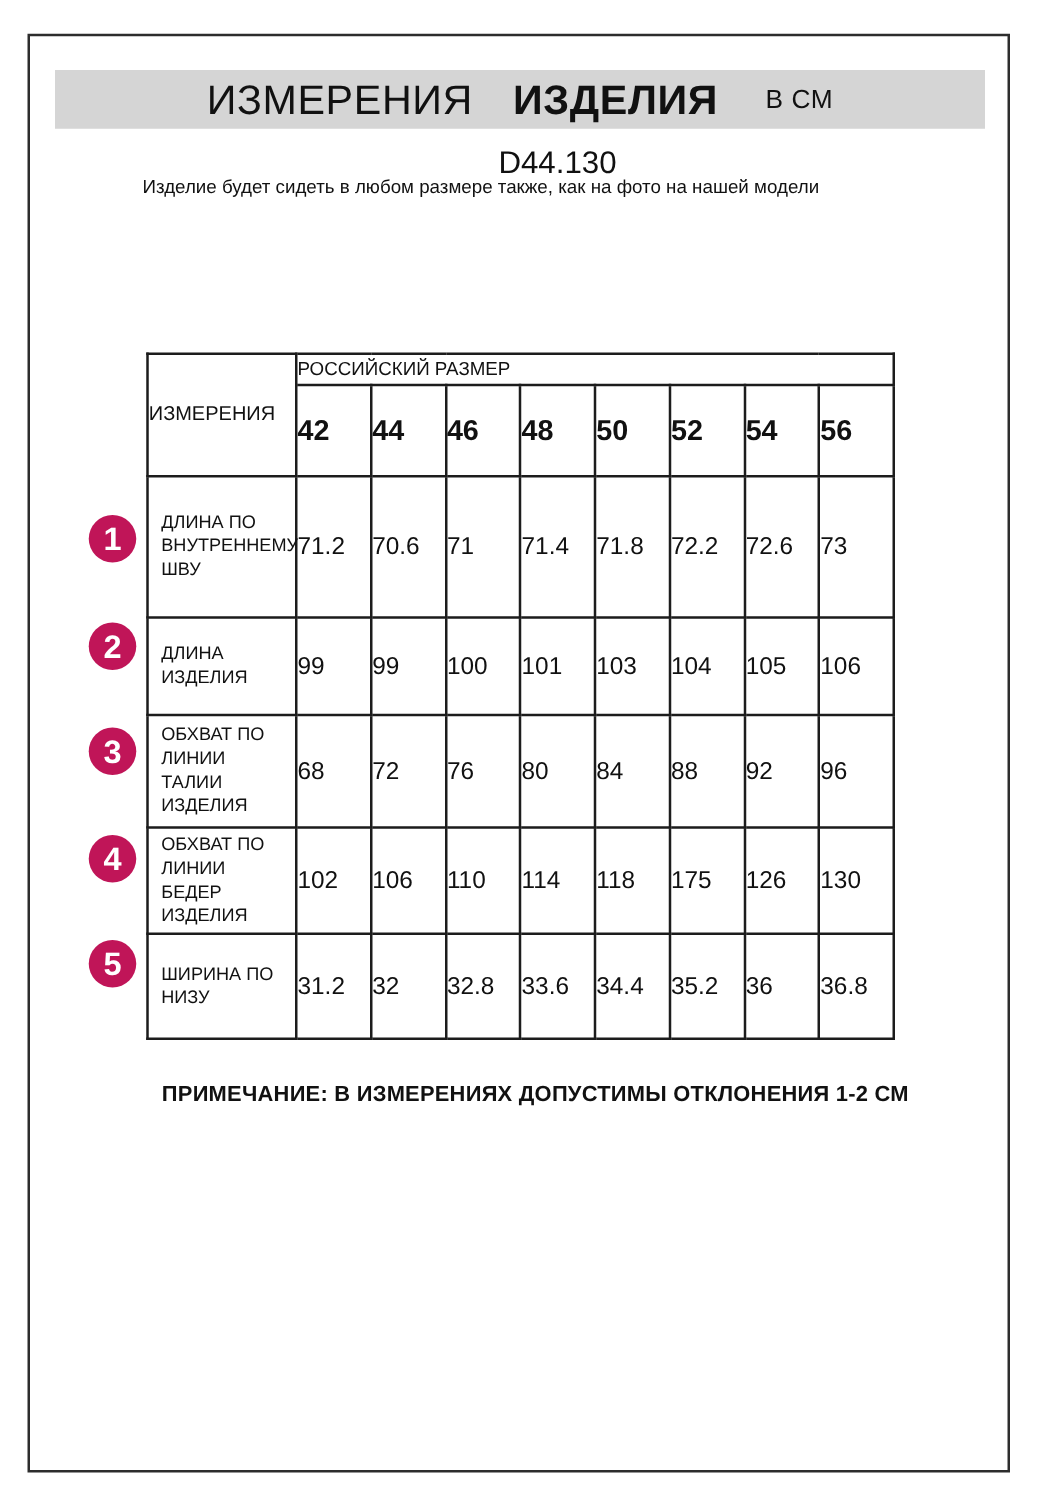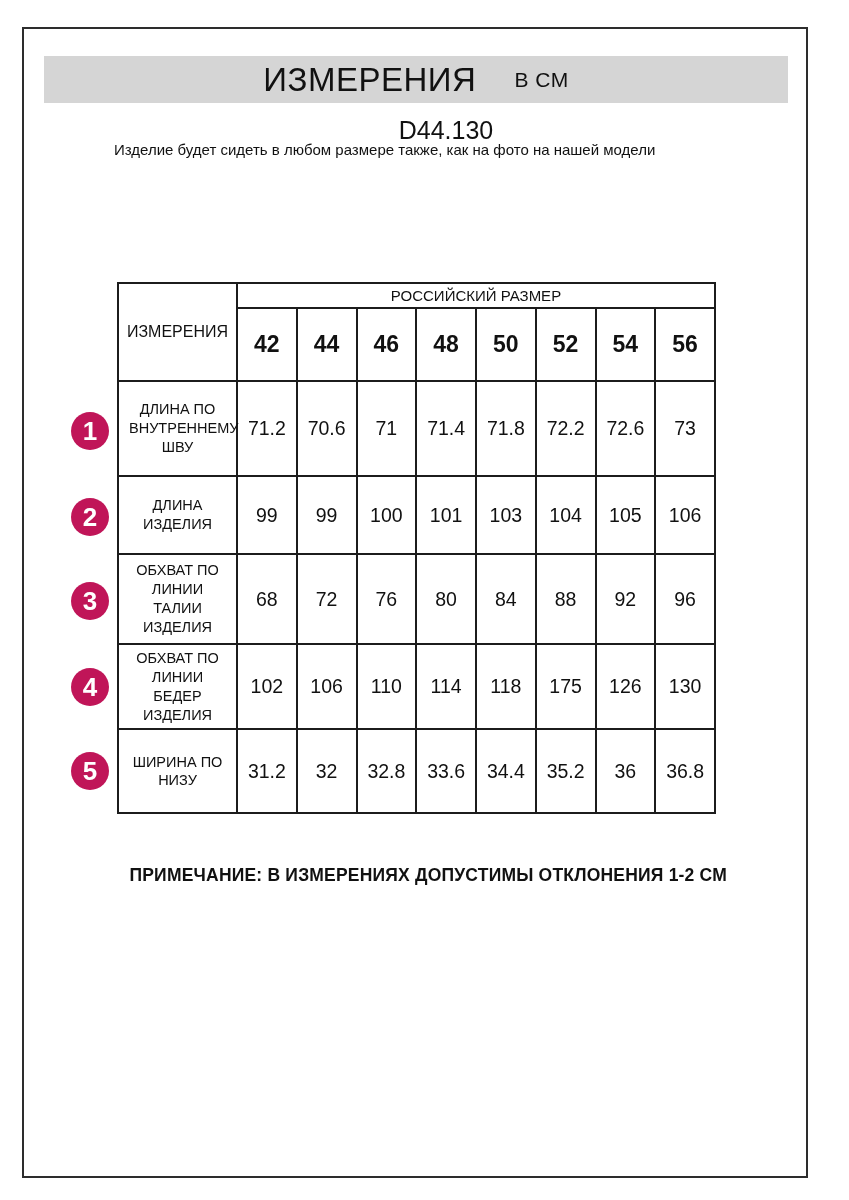--- a/index.html
+++ b/index.html
@@ -43,31 +43,31 @@
   }
 
   
   table.size-table {
     position:absolute; left:117px; top:282px;
     border-collapse:collapse; table-layout:fixed;
     width:599px;
   }
   table.size-table td {
     border:2px solid #1c1c1c;
-    text-align:center; vertical-align:middle;
+    vertical-align:middle;
     background:#fff;
   }
   td.measure-header { width:119px; font-size:16px; font-weight:400; }
   tr.group-header-row { height:25px; }
   td.group-header { font-size:15px; font-weight:400; }
   tr.size-row { height:73px; }
   td.size-cell { width:60px; font-size:23px; font-weight:700; }
   td.row-label { font-size:14.5px; font-weight:400; line-height:1.3; padding:4px 10px; }
   td.value-cell { font-size:19.5px; font-weight:400; }
-  tr.r1 { height:95px;margin-top:11px; }
+  tr.r1 { height:113px;margin-top:11px; }
   tr.r2 { height:78px;padding-left:16px; }
   tr.r3 { height:90px;margin-top:19px; }
   tr.r4 { height:83px; }
   tr.r5 { height:84px; }
 
   
   .row-circle {
     position:absolute; left:71px;
     width:38px; height:38px; border-radius:50%;
     color:#ffffff; font-size:26px; font-weight:700;
@@ -82,20 +82,21 @@
     margin-top:28px;
   }
 </style>
 </head>
 <body>
 
 <div class="page-frame"></div>
 
 <div class="title-bar" style="background: rgb(213, 213, 213);">
   <span class="title-measurements">ИЗМЕРЕНИЯ</span>
+  <span class="title-product">ИЗДЕЛИЯ</span>
   <span class="title-unit">В СМ</span>
 </div>
 
 <div class="model-code">D44.130</div>
 
 <div class="subtitle">Изделие будет сидеть в любом размере также, как на фото на нашей модели</div>
 
 <table class="size-table">
   <tbody>
       <tr class="group-header-row">

